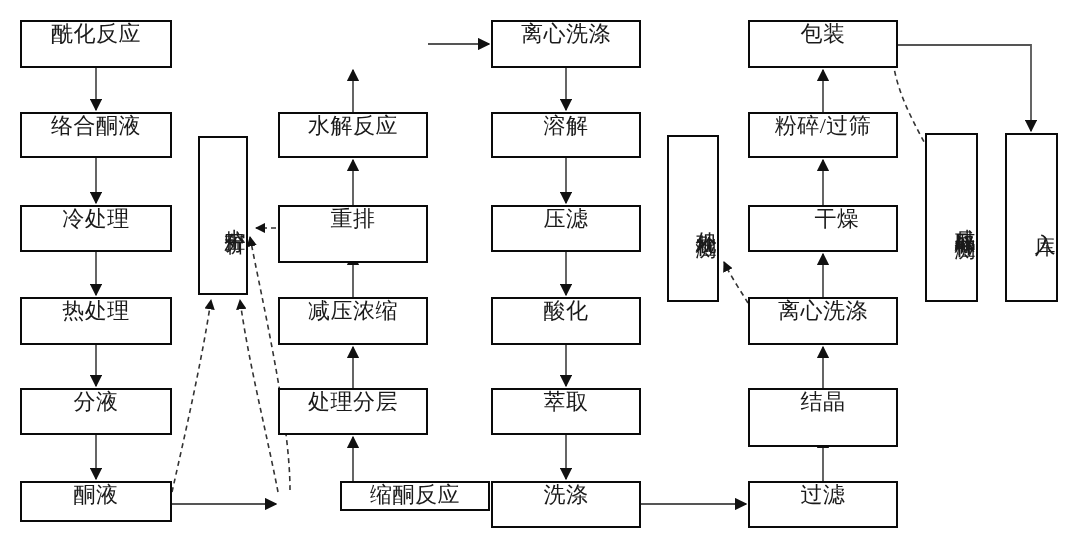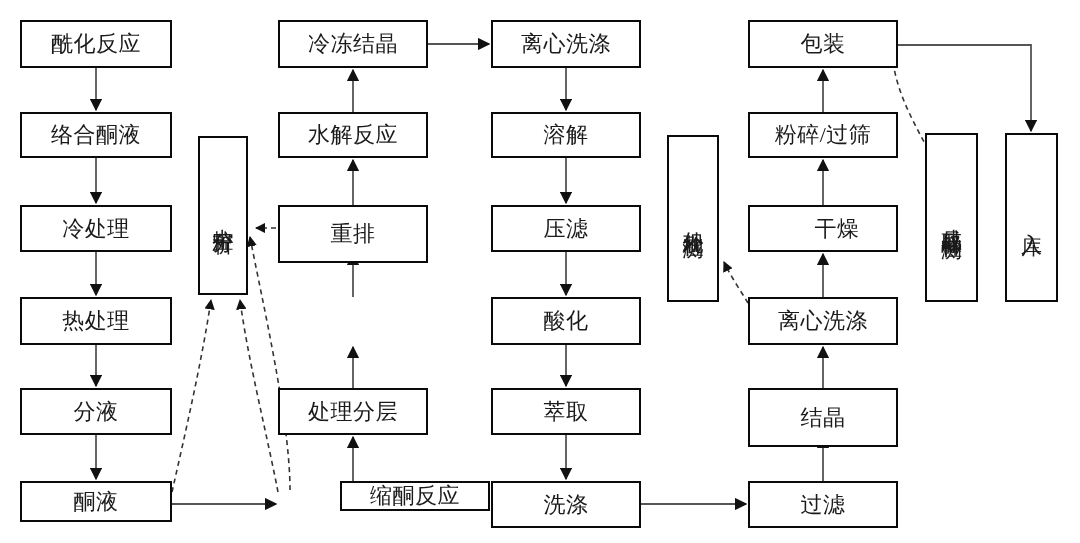--- a/index.html
+++ b/index.html
@@ -16,21 +16,20 @@
     height: 543px;
     background: #ffffff;
     overflow: hidden;
   }
   .node {
     position: absolute;
     box-sizing: border-box;
     border: 2px solid #0a0a0a;
     background: #ffffff;
     display: flex;
-    align-items: center;
     justify-content: center;
     color: #1a1a1a;
     font-size: 22px;
     line-height: 1.05;
     letter-spacing: 0.5px;
     z-index: 3;
     user-select: none;
   }
   .node.vertical {
     writing-mode: vertical-rl;
@@ -110,28 +109,28 @@
     </div>
     <div class="node" style="left: 20px; top: 388px; width: 152px; height: 47px;">
       <span>分液</span>
     </div>
     <div class="node" style="left: 20px; top: 481px; width: 152px; height: 41px;">
       <span>酮液</span>
     </div>
     <div class="node vertical" style="left: 198px; top: 136px; width: 50px; height: 159px;">
       <span>中控分析</span>
     </div>
-    <div class="node" style="left: 278px; top: 20px; width: 150px; height: 48px;">
-      <span>冷冻结晶</span>
-    </div>
     <div class="node" style="left: 278px; top: 112px; width: 150px; height: 46px;">
       <span>水解反应</span>
     </div>
     <div class="node" style="left: 278px; top: 205px; width: 150px; height: 58px;">
       <span>重排</span>
+    </div>
+    <div class="node" style="left: 278px; top: 297px; width: 150px; height: 48px;">
+      <span>减压浓缩</span>
     </div>
     <div class="node" style="left: 278px; top: 388px; width: 150px; height: 47px;">
       <span>处理分层</span>
     </div>
     <div class="node" style="left: 292px; top: 481px; width: 150px; height: 30px; margin-left: 48px;">
       <span>缩酮反应</span>
     </div>
     <div class="node" style="left: 491px; top: 20px; width: 150px; height: 48px;">
       <span>离心洗涤</span>
     </div>

